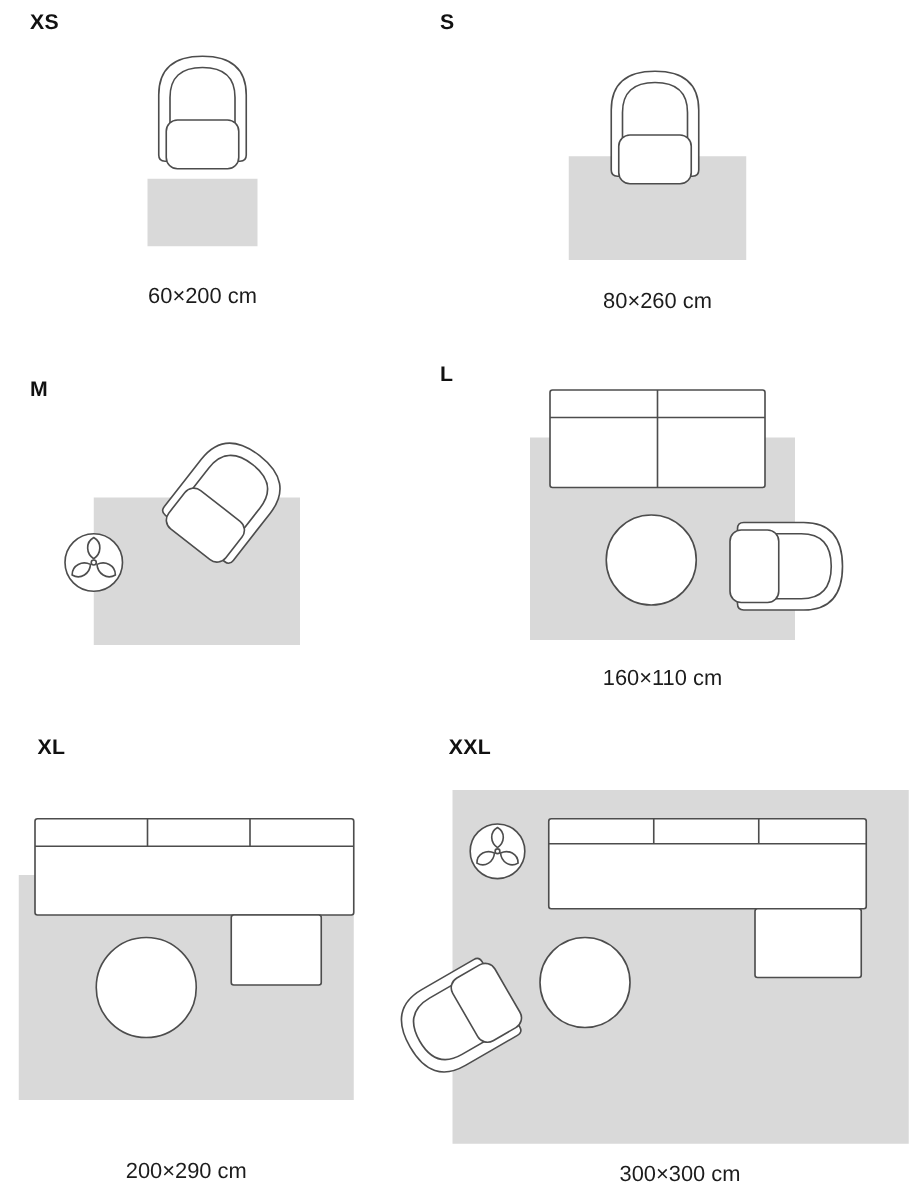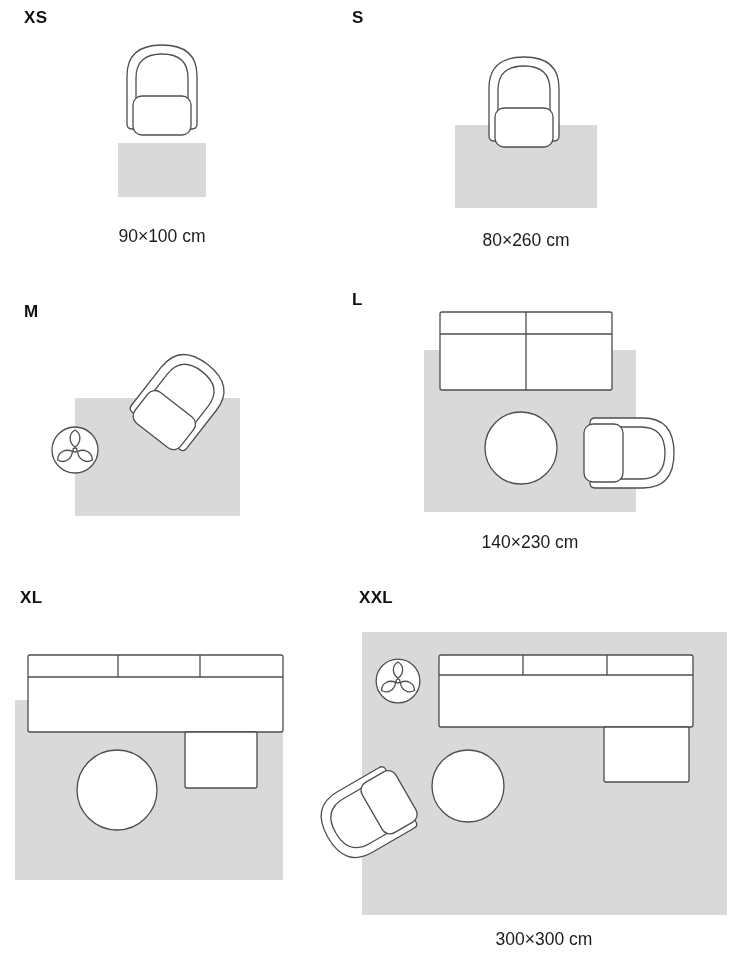--- a/index.html
+++ b/index.html
@@ -55,21 +55,21 @@
 <div class="guide">
 
   <div class="cell" style="left:0;top:0;width:340px;height:285px">
     <div class="size-label" style="left:24px;top:8px">XS</div>
     <svg class="illus" width="340" height="285" viewBox="0 0 340 285">
       <g transform="translate(162,90) translate(-45,-50)">
           <use href="#def-armchair"></use>
         </g>
       <rect class="rug" x="118" y="143" width="88" height="54"></rect>
     </svg>
-    <div class="caption" style="left:52px;top:226px">90×100 cm</div>
+    <div class="caption" style="left:52px;top:226px">60×200 cm</div>
   </div>
 
   <div class="cell" style="left:340px;top:0;width:390px;height:285px">
     <div class="size-label" style="left:12px;top:8px">S</div>
     <svg class="illus" width="390" height="285" viewBox="0 0 390 285">
       <rect class="rug" x="115" y="125" width="142" height="83"></rect>
       <g transform="translate(184,102) translate(-45,-50)">
           <use href="#def-armchair"></use>
         </g>
     </svg>
@@ -96,36 +96,37 @@
       <g>
         <rect class="f-fill" x="100" y="27" width="172" height="78" rx="2"></rect>
         <line class="f-line" x1="100" y1="49" x2="272" y2="49"></line>
         <line class="f-line" x1="186" y1="27" x2="186" y2="105"></line>
       </g>
       <circle class="f-fill" cx="181" cy="163" r="36"></circle>
       <g transform="translate(289,168) rotate(90) translate(-45,-50)">
           <use href="#def-armchair"></use>
         </g>
     </svg>
-    <div class="caption" style="left:80px;top:247px">140×230 cm</div>
+    <div class="caption" style="left:80px;top:247px">160×110 cm</div>
   </div>
 
   <div class="cell" style="left:0;top:575px;width:340px;height:385px">
-    <div class="size-label" style="left:20px;top:13px">XL</div>
+    <div class="size-label" style="left:30px;top:13px">XL</div>
     <svg class="illus" width="340" height="385" viewBox="0 0 340 385">
       <rect class="rug" x="15" y="125" width="268" height="180"></rect>
       <g>
         <rect class="f-fill" x="28" y="80" width="255" height="77" rx="2"></rect>
         <rect class="f-fill" x="185" y="157" width="72" height="56" rx="2"></rect>
         <line class="f-line" x1="28" y1="102" x2="283" y2="102"></line>
         <line class="f-line" x1="118" y1="80" x2="118" y2="102"></line>
         <line class="f-line" x1="200" y1="80" x2="200" y2="102"></line>
       </g>
       <circle class="f-fill" cx="117" cy="215" r="40"></circle>
     </svg>
+    <div class="caption" style="left:39px;top:351px">200×290 cm</div>
   </div>
 
   <div class="cell" style="left:347px;top:575px;width:390px;height:385px">
     <div class="size-label" style="left:12px;top:13px">XXL</div>
     <svg class="illus" width="390" height="385" viewBox="0 0 390 385">
       <rect class="rug" x="15" y="57" width="365" height="283"></rect>
       <g transform="translate(51,106) scale(0.95)">
           <use href="#def-plant"></use>
         </g>
       <g>

